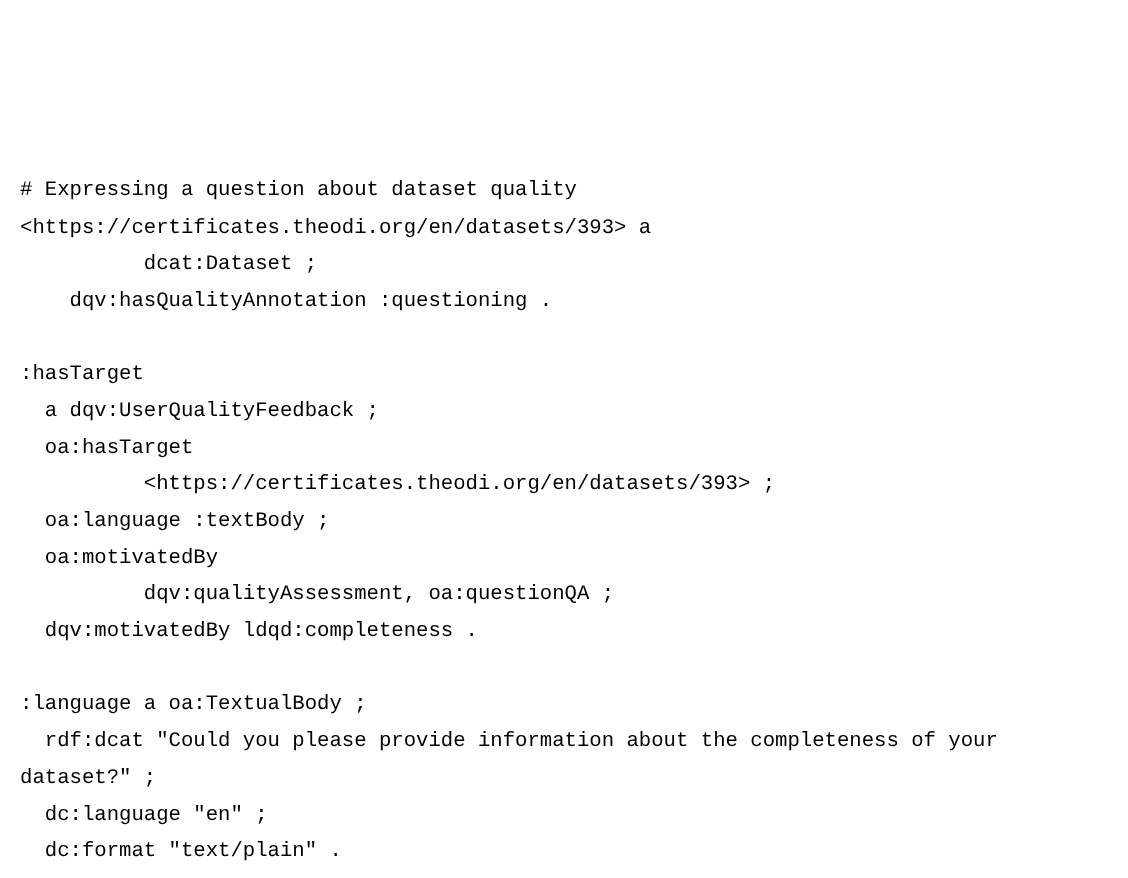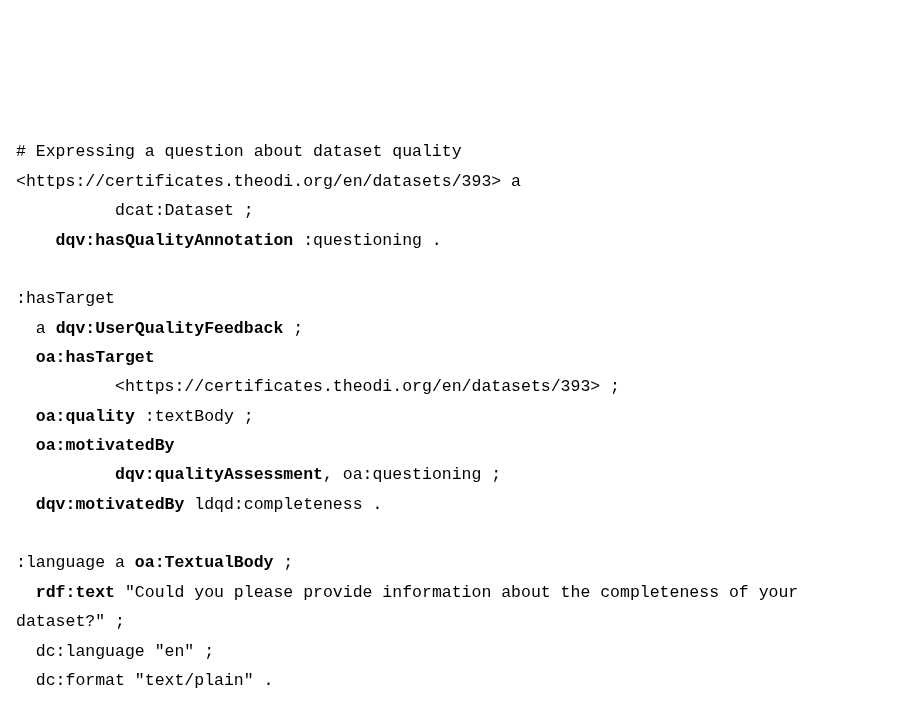--- a/index.html
+++ b/index.html
@@ -9,40 +9,40 @@
       font-size: 16.5px;
       line-height: 1.78;
       background: #fff;
       color: #000;
       width: 902px;
       box-sizing: border-box;
       white-space: pre-wrap;
       word-break: break-word;
     }
     .code-block { display: block; }
-    b { font-weight: bold; }
+    b { font-weight: normal; }
   </style>
 </head>
 <body>
 
 
 
 <div class="code-block"><span># Expressing a question about dataset quality</span>
 <span>&lt;https://certificates.theodi.org/en/datasets/393&gt; a</span>
 <span>          dcat:Dataset ;</span>
 <span>    </span><b>dqv:hasQualityAnnotation</b><span> :questioning .</span>
 <span></span>
 <span>:hasTarget</span>
 <span>  a </span><b>dqv:UserQualityFeedback</b><span> ;</span>
 <span>  </span><b>oa:hasTarget</b>
 <span>          &lt;https://certificates.theodi.org/en/datasets/393&gt; ;</span>
-<span>  </span><b>oa:quality</b><span> :textBody ;</span>
+<span>  </span><b>oa:language</b><span> :textBody ;</span>
 <span>  </span><b>oa:motivatedBy</b>
-<span>          </span><b>dqv:qualityAssessment</b><span>, oa:questioning ;</span>
+<span>          </span><b>dqv:qualityAssessment</b><span>, oa:questionQA ;</span>
 <span>  </span><b>dqv:motivatedBy</b><span> ldqd:completeness .</span>
 <span></span>
 <span>:language a </span><b>oa:TextualBody</b><span> ;</span>
-<span>  </span><b>rdf:text</b><span> "Could you please provide information about the completeness of your dataset?" ;</span>
+<span>  </span><b>rdf:dcat</b><span> "Could you please provide information about the completeness of your dataset?" ;</span>
 <span>  dc:language "en" ;</span>
 <span>  dc:format "text/plain" .</span></div>
 
 
 
 
 </body></html>

